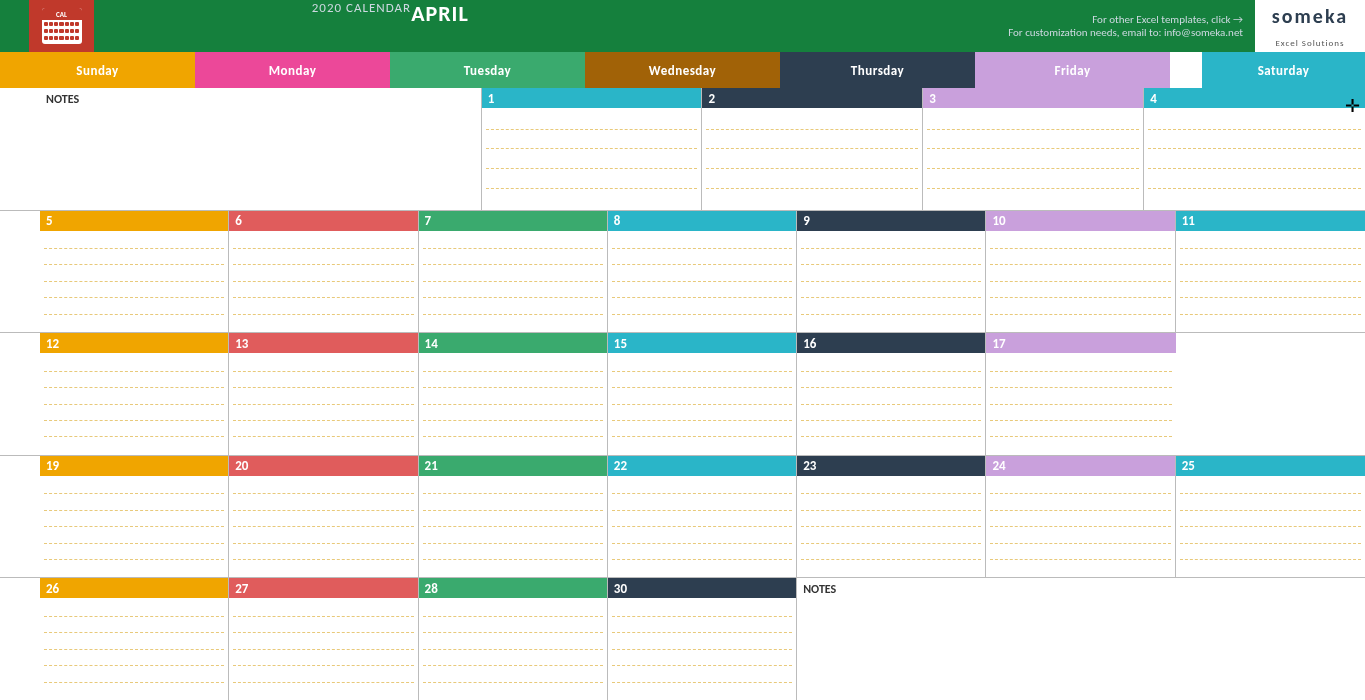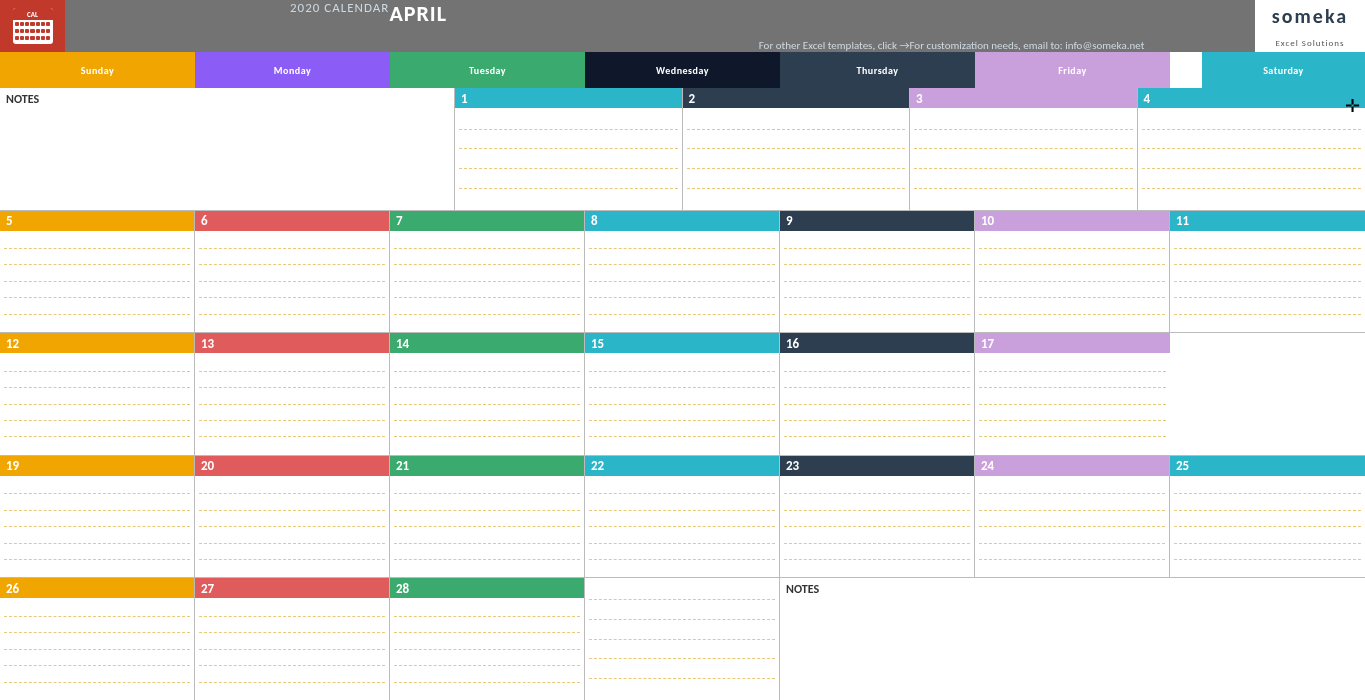--- a/index.html
+++ b/index.html
@@ -3,21 +3,22 @@
   <meta charset="utf-8">
   <style>
     * { box-sizing: border-box; margin: 0; padding: 0; }
     body { font-family: Calibri, Arial, sans-serif; background: #fff; width: 1365px; height: 700px; overflow: hidden; }
 
     
     .header {
       display: flex;
       align-items: stretch;
       height: 52px;
-      background: #737373;
+      background: #15803d;
+      padding-left: 29px;
     }
     .header-logo {
       width: 65px;
       background: #c0392b;
       display: flex;
       align-items: center;
       justify-content: center;
       flex-shrink: 0;
     }
     .header-logo-icon {
@@ -69,21 +70,21 @@
       letter-spacing: 1px;
     }
     .header-month-title {
       color: #fff;
       font-size: 22px;
       font-weight: bold;
       letter-spacing: 1px;
     }
     .header-right {
       display: flex;
-      flex-direction: row;
+      flex-direction: column;
       align-items: flex-end;
       justify-content: center;
       padding-right: 12px;
       color: #cdd8e0;
       font-size: 11px;
       flex: 1;
     }
     .header-brand {
       width: 110px;
       background: #fff;
@@ -114,43 +115,44 @@
     .day-headers {
       display: grid;
       grid-template-columns: repeat(7, 1fr);
       height: 36px;
     }
     .day-header {
       display: flex;
       align-items: center;
       justify-content: center;
       color: white;
-      font-size: 10px;
+      font-size: 13px;
       font-weight: bold;
       letter-spacing: 0.5px;
     }
     .day-sunday    { background: #f0a500; }
-    .day-monday    { background: #8b5cf6; }
+    .day-monday    { background: #ec4899; }
     .day-tuesday   { background: #3aaa6e; }
-    .day-wednesday { background: #0f172a; }
+    .day-wednesday { background: #a16207; }
     .day-thursday  { background: #2d3e50; }
     .day-friday    { background: #c9a0dc; }
     .day-saturday  { background: #2ab5c8; margin-left: 32px; }
 
     
     .calendar-body {
       display: flex;
       flex-direction: column;
       height: calc(700px - 52px - 36px);
     }
 
     .cal-row {
       display: grid;
       flex: 1;
       border-bottom: 1px solid #bbb;
+      padding-left: 40px;
     }
     .cal-row-normal {
       grid-template-columns: repeat(7, 1fr);
     }
 
     .cal-cell {
       border-right: 1px solid #bbb;
       display: flex;
       flex-direction: column;
       overflow: hidden;
@@ -559,20 +561,21 @@
       <div class="cal-lines">
           <div class="cal-line"></div>
           <div class="cal-line"></div>
           <div class="cal-line"></div>
           <div class="cal-line"></div>
           <div class="cal-line"></div>
           <div class="cal-line"></div>
         </div>
     </div>
     <div class="cal-cell">
+      <div class="cal-day-num thu-num">30</div>
       <div class="cal-lines">
           <div class="cal-line"></div>
           <div class="cal-line"></div>
           <div class="cal-line"></div>
           <div class="cal-line"></div>
           <div class="cal-line"></div>
           <div class="cal-line"></div>
         </div>
     </div>
 

